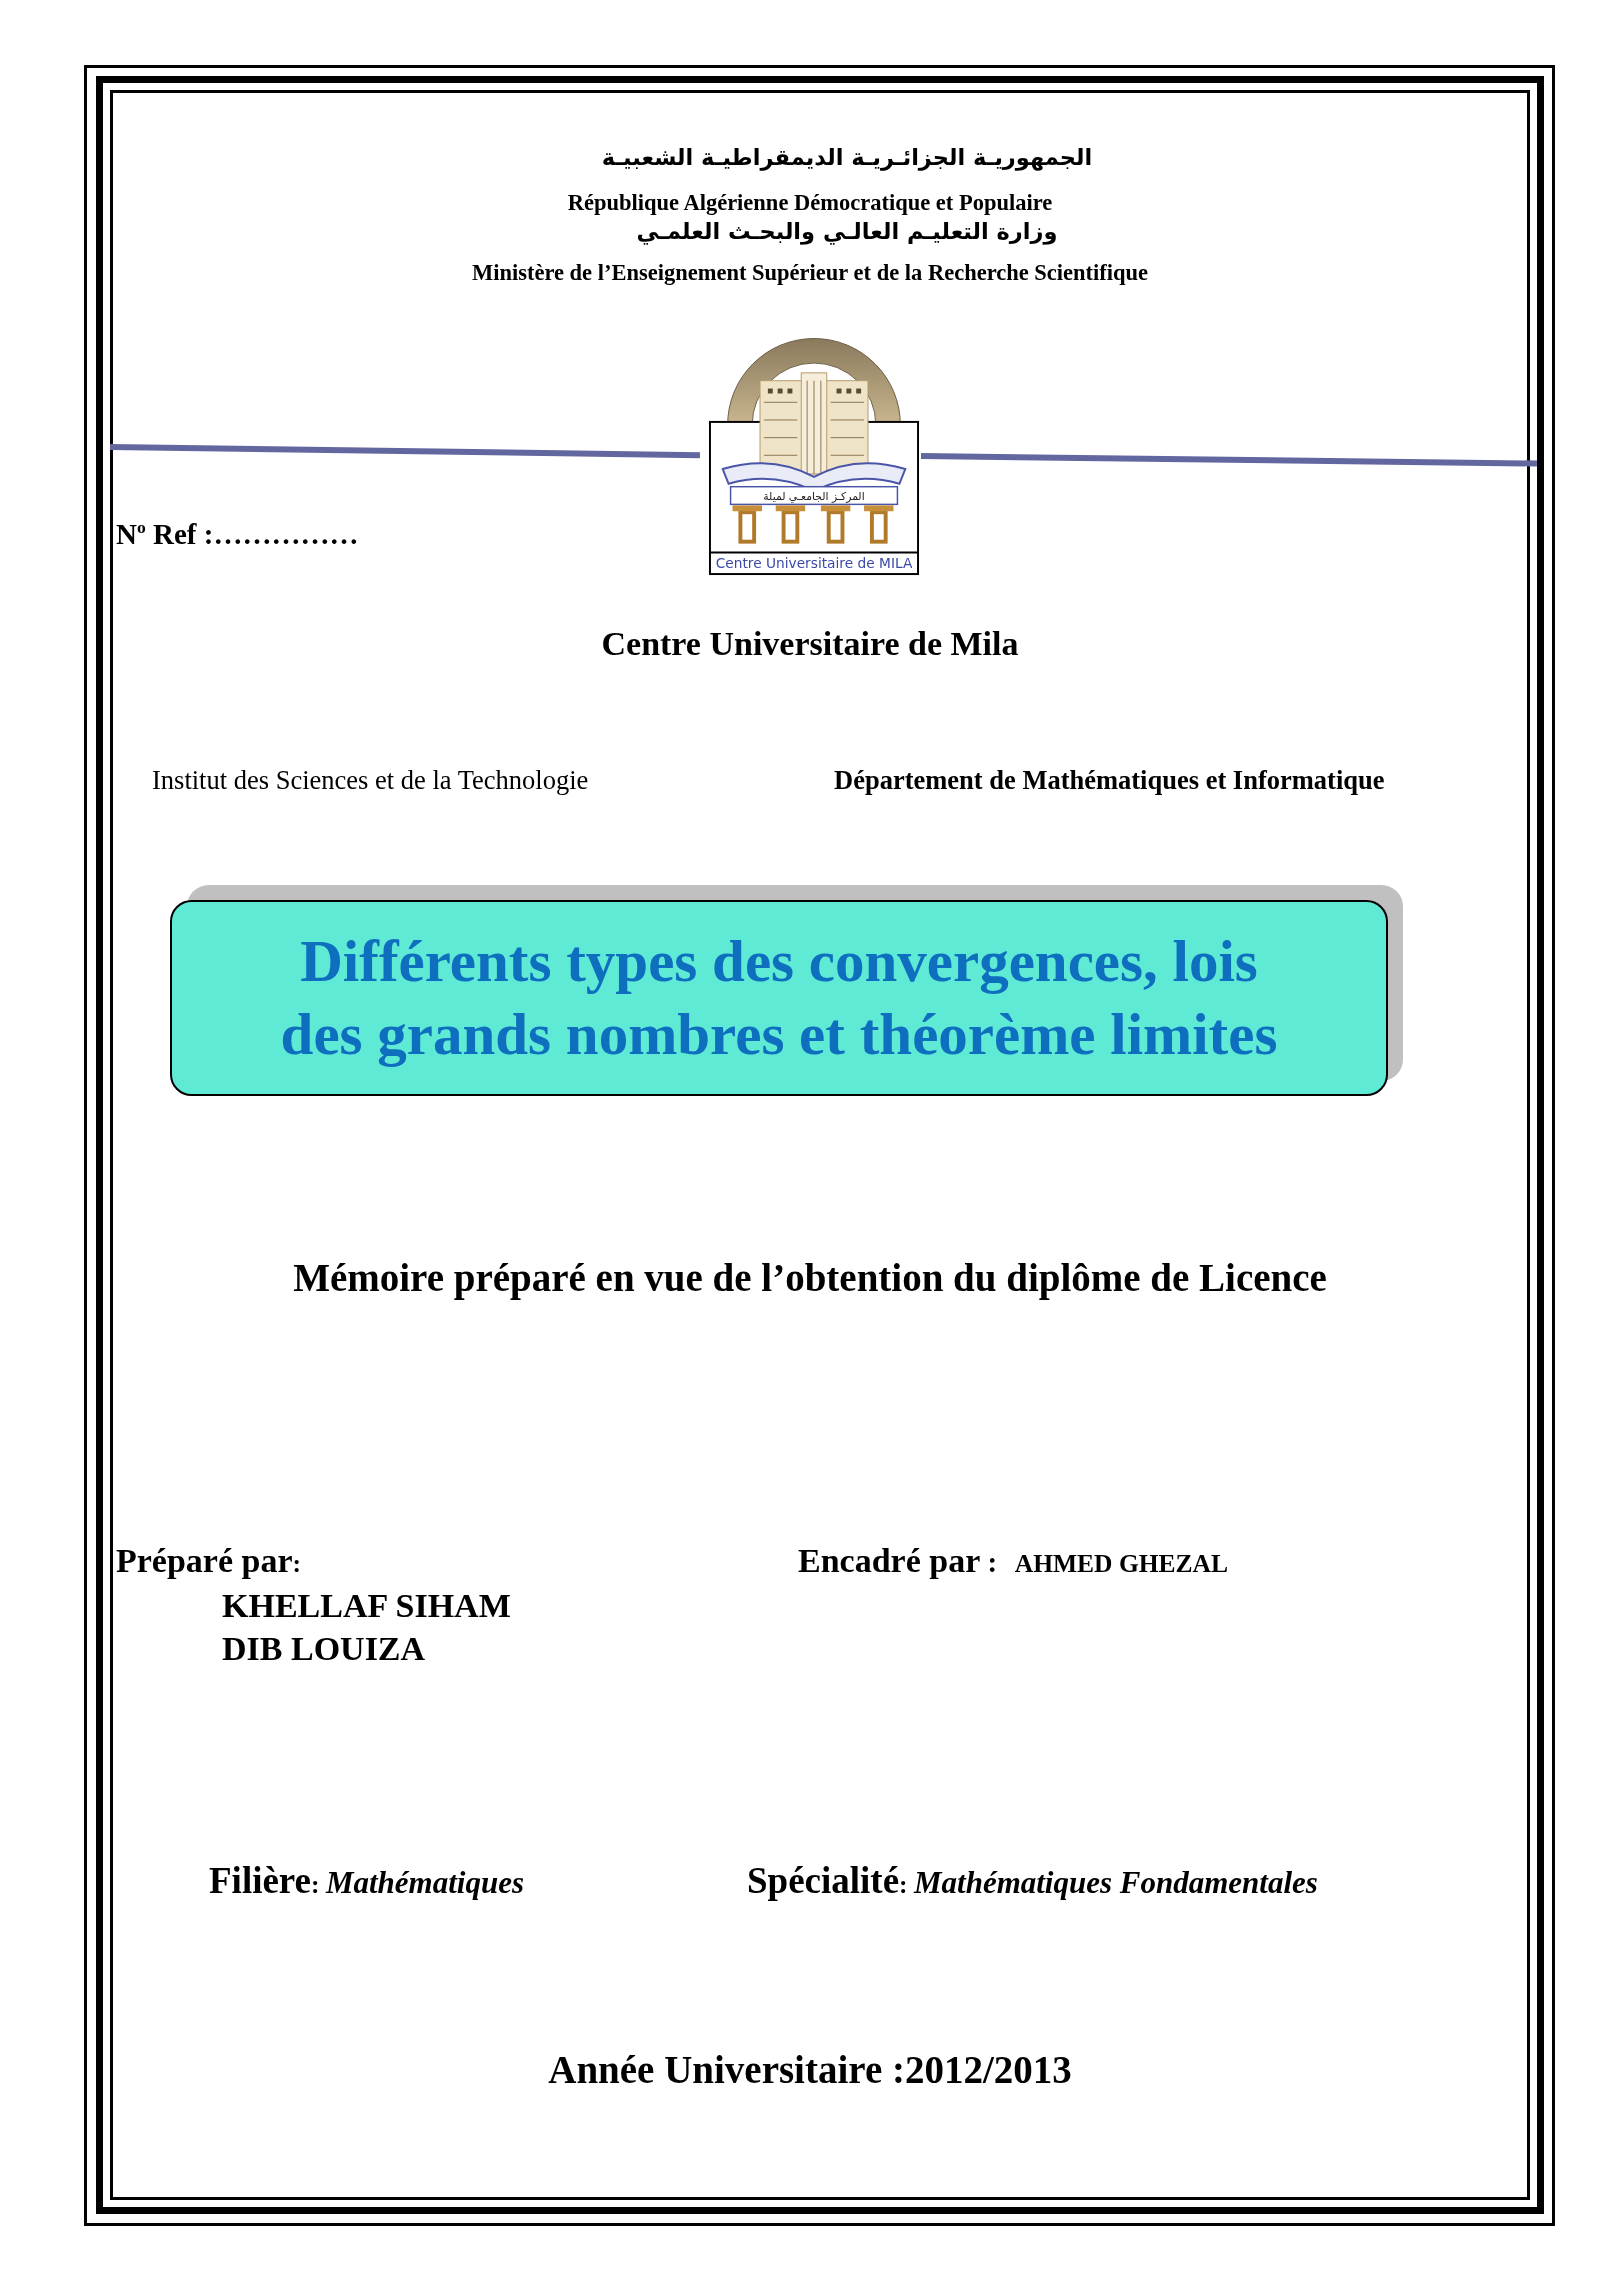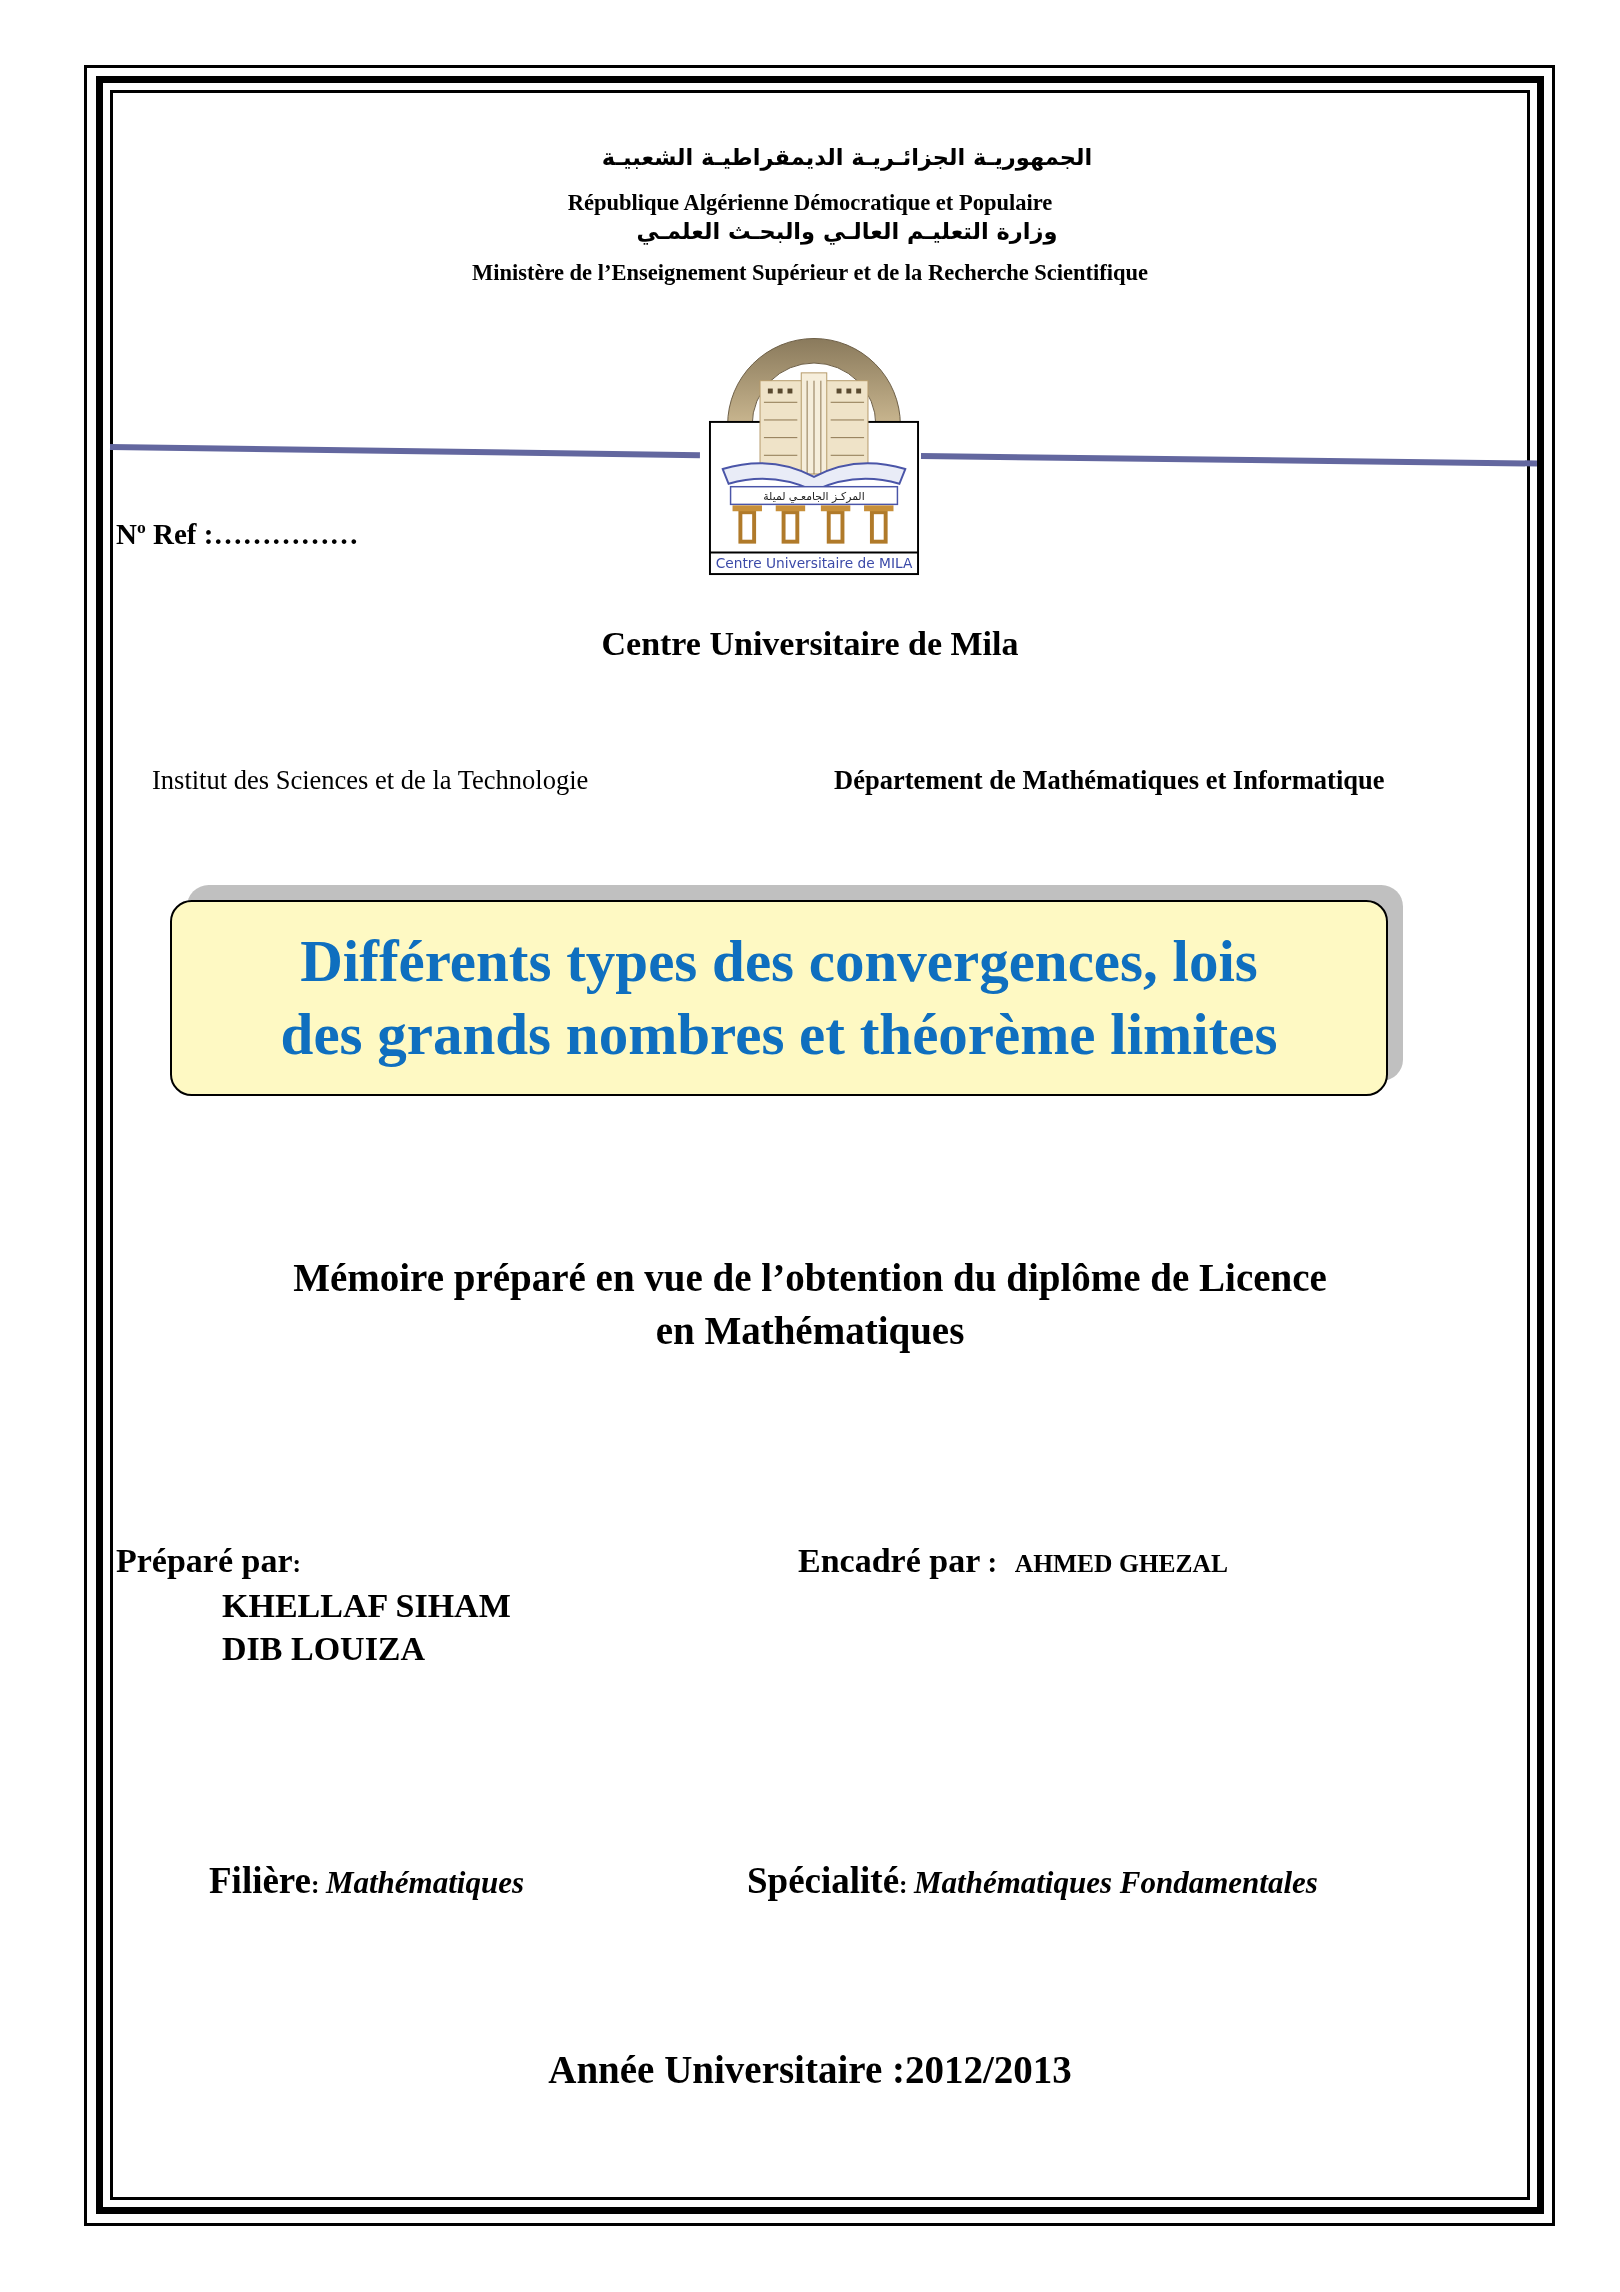--- a/index.html
+++ b/index.html
@@ -24,21 +24,21 @@
 
   .ref { left:116px; top:517px; font-weight:bold; font-size:29px; }
   .ref sup { font-size:17.6px; }
 
   .uni { top:625px; font-weight:bold; font-size:34px; }
   .inst { left:152px; top:765px; font-weight:normal; font-size:26.5px; }
   .dept { left:834px; top:765px; font-weight:bold; font-size:26.5px; }
 
   
   .title-shadow { left:187px; top:885px; width:1216px; height:196px; background:#c0c0c0; border-radius:21.6px; }
-  .title-box { left:170px; top:900px; width:1218px; height:196px; background:#fef9c3; border:2px solid #000;
+  .title-box { left:170px; top:900px; width:1218px; height:196px; background:#5eead4; border:2px solid #000;
                border-radius:21.6px; box-sizing:border-box; display:flex; align-items:center; justify-content:center; }
   .title-text { color:#0f6fbf; font-weight:bold; font-size:59px; line-height:73px; text-align:center; }
 
   .memoire { top:1251px; font-weight:bold; font-size:39px; line-height:53px; }
 
   .prep-label { left:116px; top:1542px; font-weight:bold; font-size:34px; }
   .prep-label .colon { font-size:25.5px; }
   .names { left:222px; top:1584px; font-weight:bold; font-size:34px; line-height:43px; }
   .enc { left:798px; top:1542px; font-weight:bold; font-size:34px; }
   .enc .sup-name { font-size:25.5px; margin-left:17.6px; }
@@ -136,21 +136,20 @@
 <div class="abs title-shadow"></div>
 <div class="abs title-box">
   <div class="title-text">
     <div>Différents types des convergences, lois</div>
     <div>des grands nombres et théorème limites</div>
   </div>
 </div>
 
 <div class="abs center memoire">
   <div>Mémoire préparé en vue de l’obtention du diplôme de Licence</div>
-  <div>en Mathématiques</div>
 </div>
 
 <div class="abs prep-label">
   <span>Préparé par</span><span class="colon">:</span>
 </div>
 <div class="abs names">
   <div>KHELLAF SIHAM</div>
   <div>DIB LOUIZA</div>
 </div>
 

